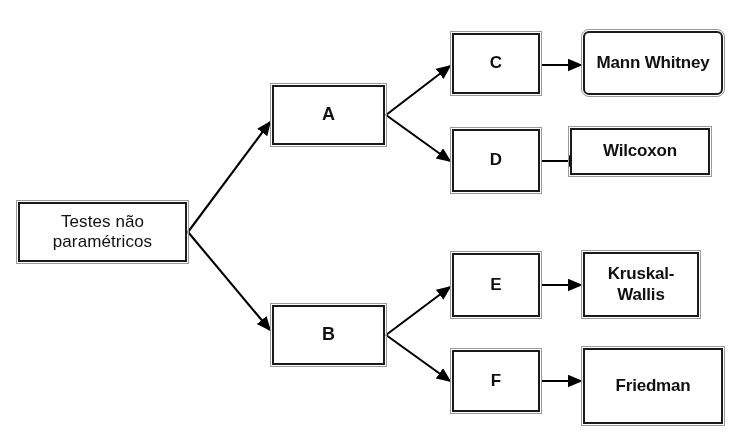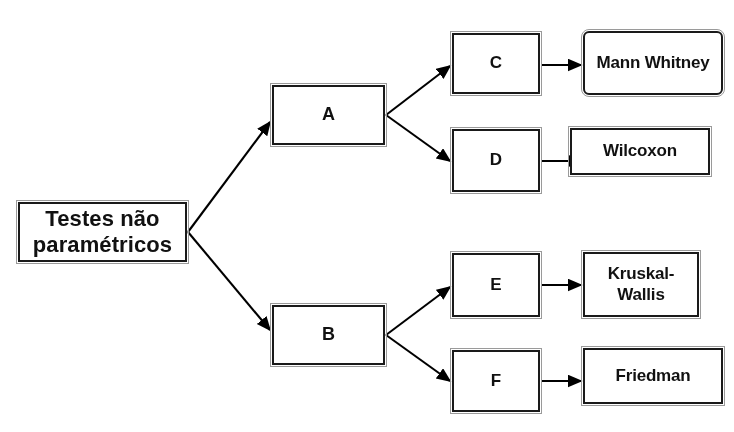--- a/index.html
+++ b/index.html
@@ -38,22 +38,22 @@
     text-align: center;
     z-index: 2;
   }
   .node-label {
     display: block;
     line-height: 1.18;
     color: #111111;
     white-space: pre-line;
   }
   .node.root .node-label {
-    font-size: 22px;
-    font-weight: 700;
+    font-size: 17px;
+    font-weight: 400;
     letter-spacing: 0.1px;
   }
   .node.branch .node-label {
     font-size: 18px;
     font-weight: bold;
   }
   .node.mid .node-label {
     font-size: 17px;
     font-weight: bold;
   }
@@ -113,18 +113,18 @@
       </div>
       <div class="node leaf" style="left: 583px; top: 31px; width: 140px; height: 64px; border-radius: 6px;">
         <span class="node-label">Mann Whitney</span>
       </div>
       <div class="node leaf" style="left: 570px; top: 128px; width: 140px; height: 47px; align-items: center;">
         <span class="node-label">Wilcoxon</span>
       </div>
       <div class="node leaf" style="left: 583px; top: 252px; width: 116px; height: 65px;">
         <span class="node-label">Kruskal-Wallis</span>
       </div>
-      <div class="node leaf" style="left: 583px; top: 348px; width: 140px; height: 56px;">
+      <div class="node leaf" style="left: 583px; top: 348px; width: 140px; height: 76px;">
         <span class="node-label">Friedman</span>
       </div>
     </div>
 
 </div>
 
 </body></html>

